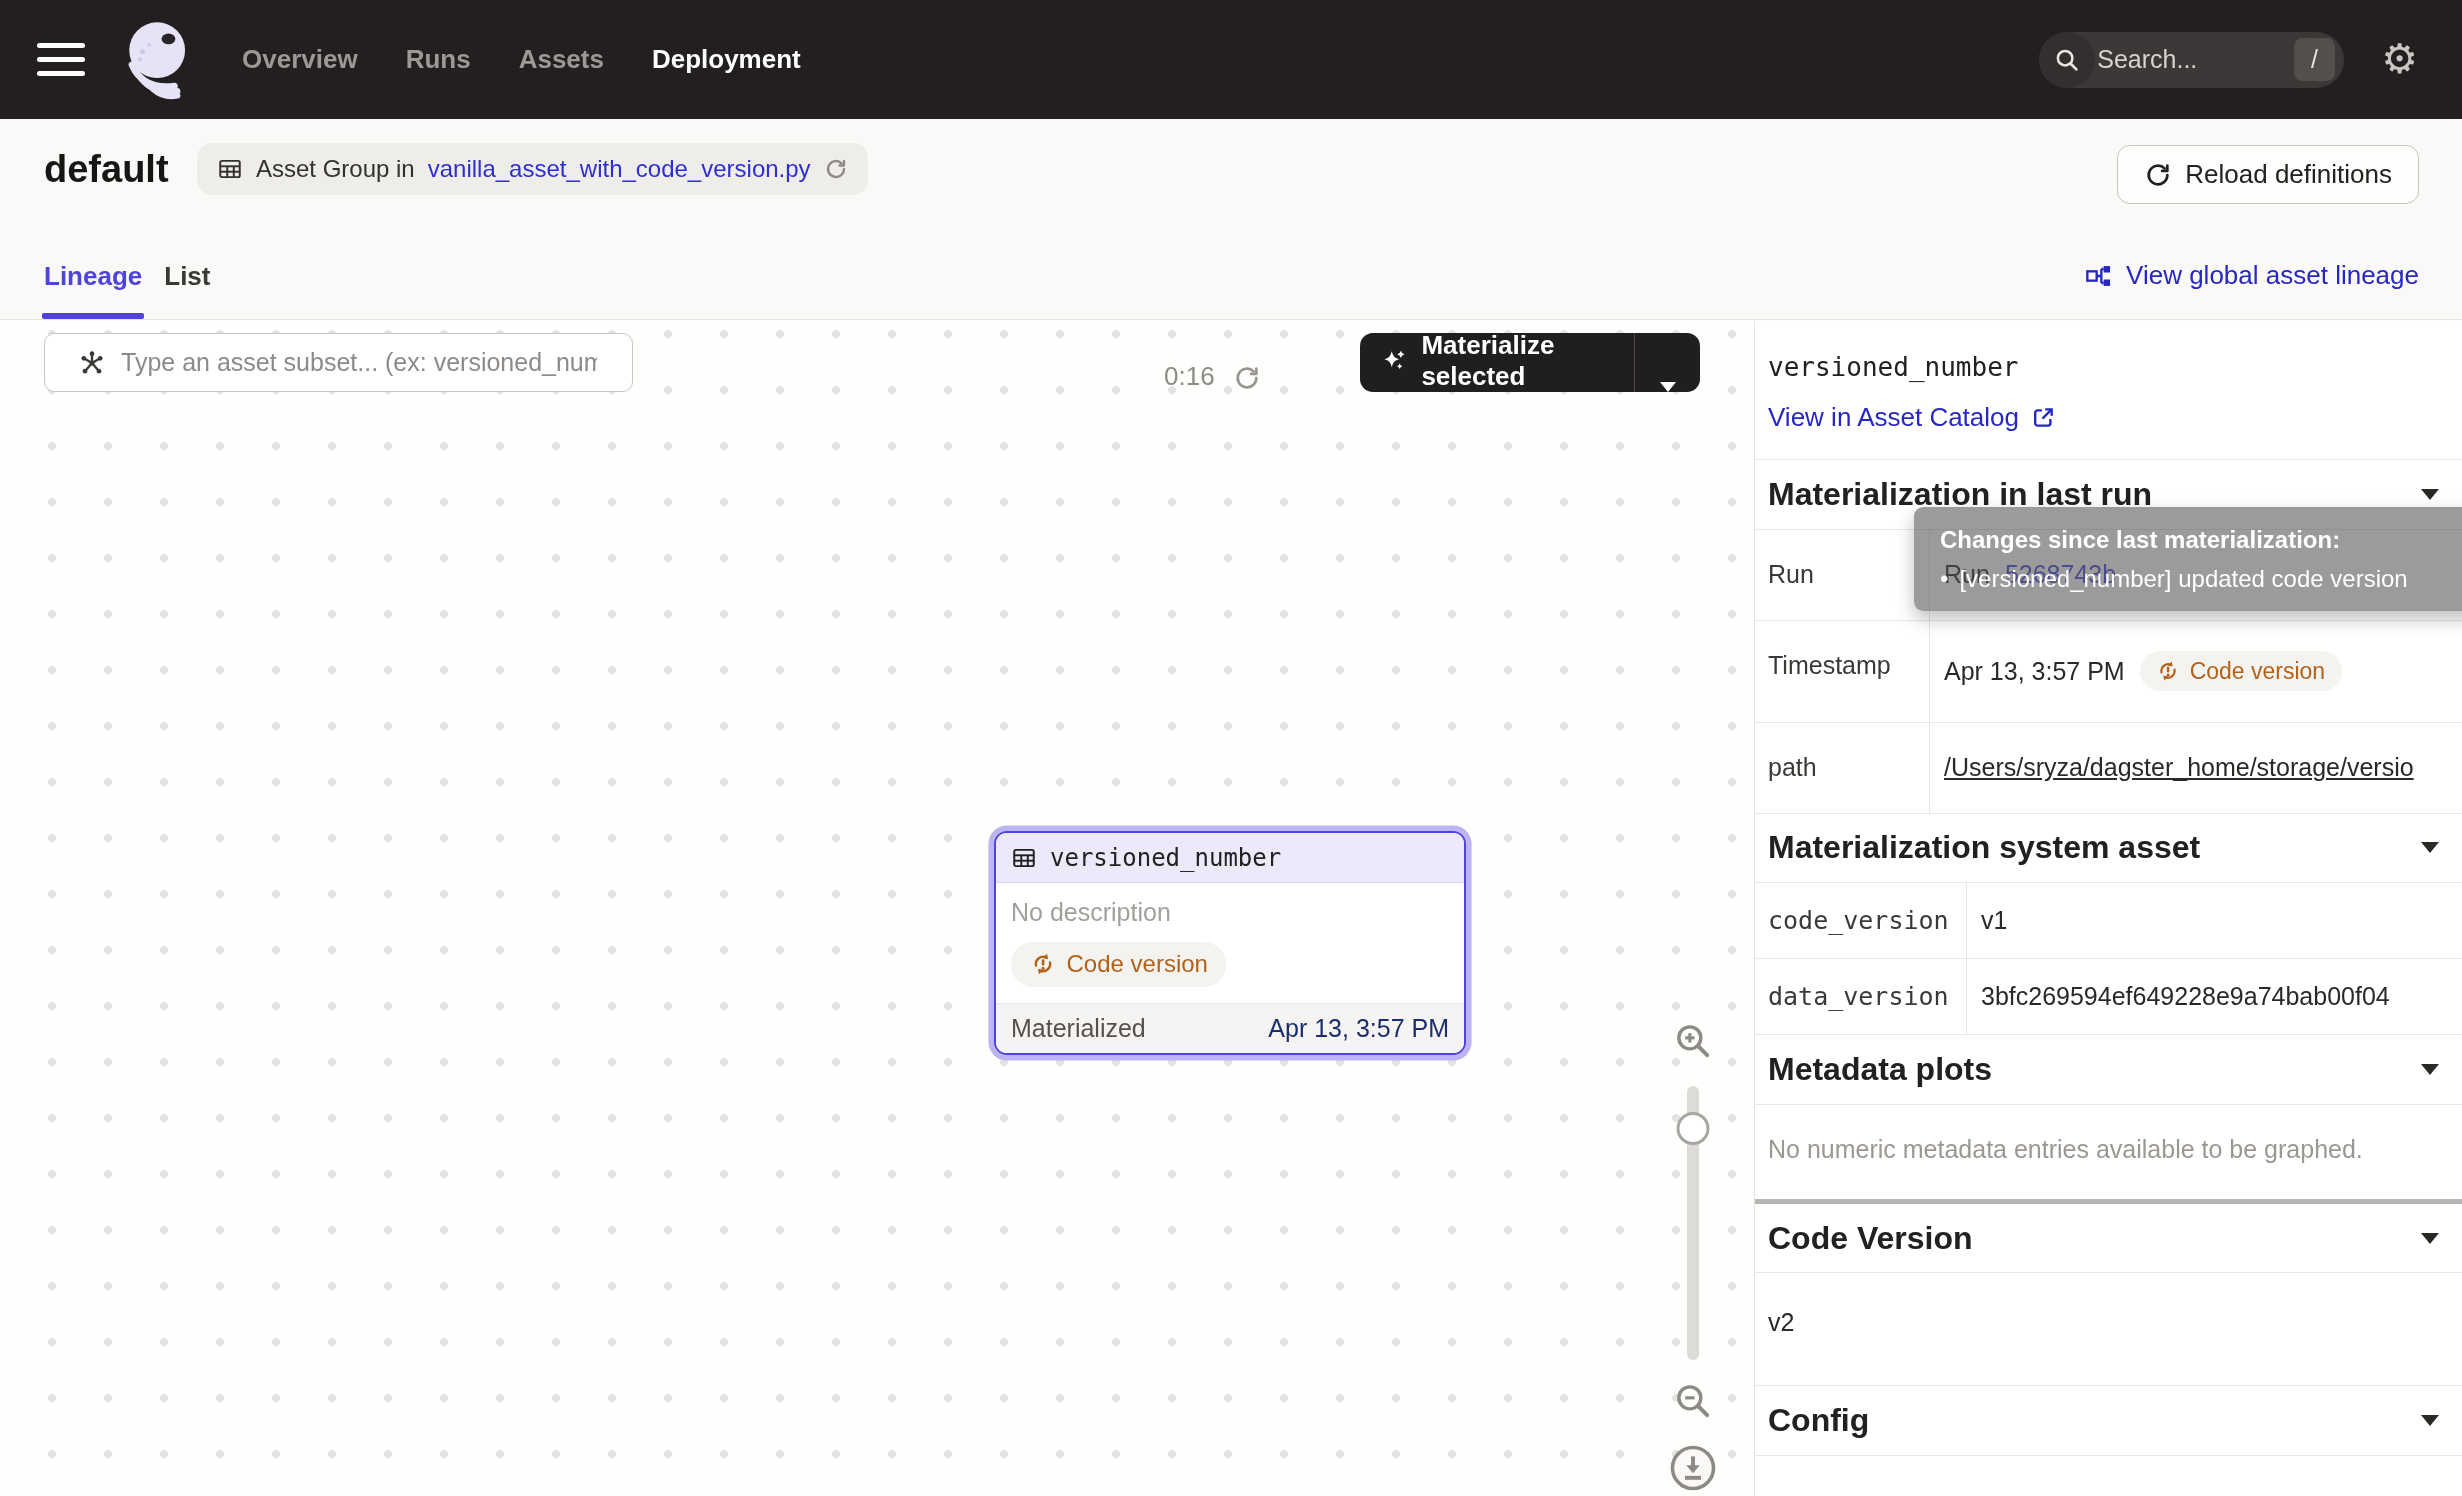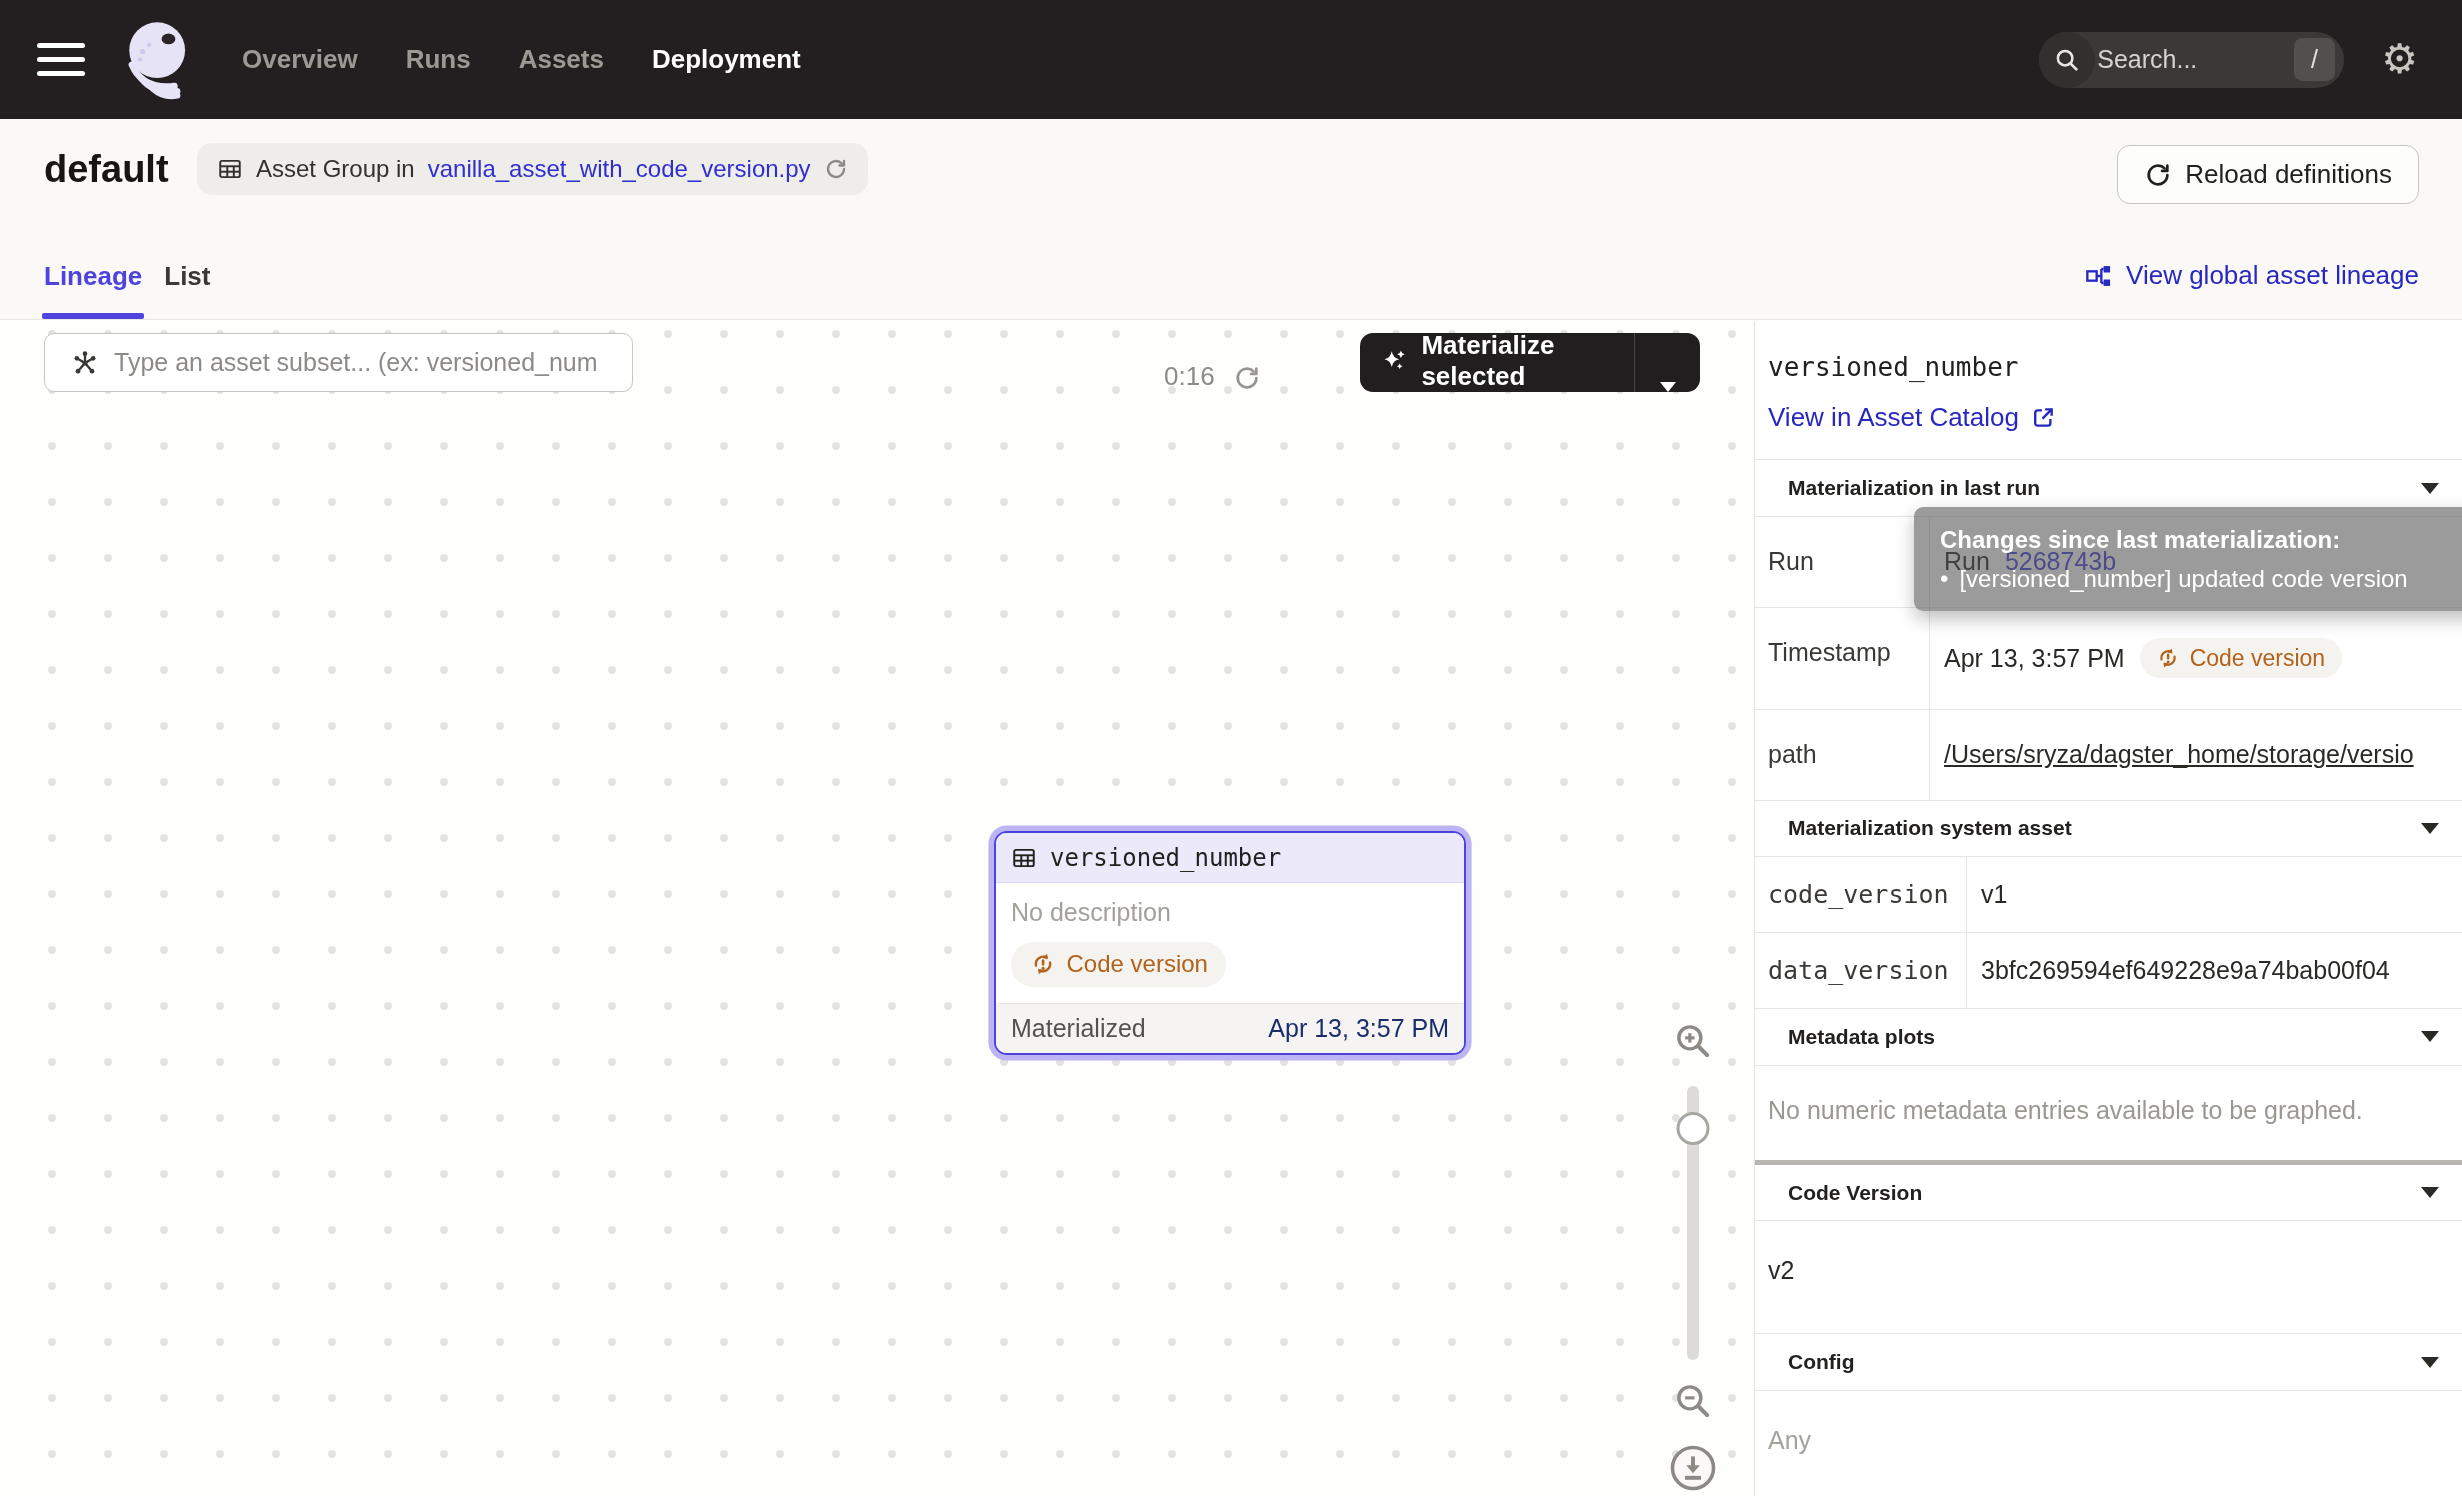--- a/index.html
+++ b/index.html
@@ -31,21 +31,21 @@
   .reload-btn{position:absolute;top:26px;right:43px;display:flex;align-items:center;gap:13px;background:#FDFDFC;border:1.9px solid #C8C5C1;border-radius:13px;padding:0 26px;height:59px;font-size:26px;color:#23211F;cursor:pointer;}
   .tabs{position:absolute;bottom:0;left:44px;display:flex;gap:22px;height:85px;align-items:center;}
   .tab{position:relative;font-size:26px;font-weight:600;color:#3B3936;height:100%;display:flex;align-items:center;cursor:pointer;}
   .tab.active{color:#4F43DD;}
   .tab.active .underline{position:absolute;bottom:0;left:-1.9px;width:102px;height:5.6px;background:#4F43DD;border-radius:1.9px;}
   .global-link{position:absolute;right:43px;bottom:28px;display:flex;align-items:center;gap:13px;font-size:26px;color:#2727C2;cursor:pointer;}
 
   
   .canvas{position:absolute;top:321px;left:0;width:1754px;height:1176px;background:#FEFEFD;overflow:hidden;
     background-image:radial-gradient(circle,#E4E3E1 3.7px,transparent 4.2px);background-size:56px 56px;background-position:24px 41px;}
-  .subset-input{position:absolute;left:44px;top:12px;width:589px;height:59px;box-sizing:border-box;border:1.9px solid #C8C5C1;border-radius:10.2px;background:#FFFFFF;display:flex;align-items:center;gap:13px;padding:0 26px;}
+  .subset-input{position:absolute;left:44px;top:12px;width:589px;height:59px;box-sizing:border-box;border:1.9px solid #C8C5C1;border-radius:10.2px;background:#FFFFFF;display:flex;align-items:center;gap:13px;padding:0 33px;}
   .subset-input input{flex:1;min-width:0;border:none;outline:none;font-size:25px;color:#3B3936;font-family:inherit;background:transparent;}
   .subset-input input::placeholder{color:#8D8A87;}
   .timer{position:absolute;left:1164px;top:12px;height:59px;display:flex;align-items:flex-end;gap:18.5px;color:#8D8A87;font-size:26px;}
   .mat-btn{position:absolute;left:1360px;top:12px;width:340px;height:59px;background:#211E1F;border-radius:13px;display:flex;align-items:flex-end;color:#FFFFFF;cursor:pointer;}
   .mat-main{flex:1;display:flex;align-items:center;gap:15px;padding-left:22px;font-size:26px;font-weight:600;}
   .mat-divider{width:0.9px;height:59px;background:#4A4745;}
   .mat-caret{width:65px;display:flex;align-items:center;justify-content:center;cursor:pointer;}
   .caret-w{width:0;height:0;border-left:8.3px solid transparent;border-right:8.3px solid transparent;border-top:10.2px solid #FFFFFF;}
 
   
@@ -65,21 +65,21 @@
   .zhandle{position:absolute;top:26px;left:50%;transform:translateX(-50%);width:33px;height:33px;border-radius:50%;background:#FFFFFF;border:3.7px solid #A9A6A2;box-sizing:border-box;cursor:grab;}
   .zoomout-i{margin-top:18.5px;} .dl-i{margin-top:20.4px;}
 
   
   .panel{position:absolute;top:321px;left:1754px;width:709px;height:1176px;background:#FFFFFF;border-left:0.9px solid #E4E2DF;box-sizing:border-box;overflow:hidden;font-size:25px;}
   .panel-title-block{padding:31px 13px 26px;}
   .panel-title{font-family:"DejaVu Sans Mono",monospace;font-size:26px;color:#23211F;}
   .catalog-link{margin-top:20.4px;display:flex;align-items:center;gap:11px;color:#2727C2;cursor:pointer;font-size:26px;}
   .sec{display:flex;align-items:center;justify-content:space-between;padding:15.7px 24px 15.7px 13px;border-top:0.9px solid #E8E6E3;cursor:pointer;}
   .sec.no-top{border-top:none;}
-  .sec-title{font-weight:700;font-size:21px;color:#23211F;margin-left:20px;}
+  .sec-title{font-weight:700;font-size:32px;color:#23211F;}
   .caret-d{width:0;height:0;border-left:9.3px solid transparent;border-right:9.3px solid transparent;border-top:11px solid #2B2926;}
   .kv-row{display:flex;border-top:0.9px solid #E8E6E3;}
   .kv-label{flex:0 0 175px;box-sizing:border-box;border-right:0.9px solid #E8E6E3;padding:30.5px 5.6px 30.5px 13px;color:#3B3936;}
   .kv-value{flex:1;min-width:0;padding:30.5px 0 30.5px 14px;color:#2B2926;white-space:nowrap;overflow:hidden;display:flex;align-items:center;gap:15px;}
   .tags .kv-label{flex-basis:212px;font-family:"DejaVu Sans Mono",monospace;padding-top:23px;padding-bottom:23px;}
   .tags .kv-value{padding-top:23px;padding-bottom:23px;}
   .run-id{color:#4040D8;cursor:pointer;}
   .path-link{color:#2B2926;text-decoration:underline;cursor:pointer;}
   .pill-sm{display:inline-flex;align-items:center;gap:9.3px;background:#F4F3F0;border-radius:20.4px;padding:6.5px 16.7px;font-size:23px;color:#B2621A;flex:0 0 auto;}
   .empty-text{border-top:0.9px solid #E8E6E3;padding:30px 13px 35px;color:#9B9792;}

